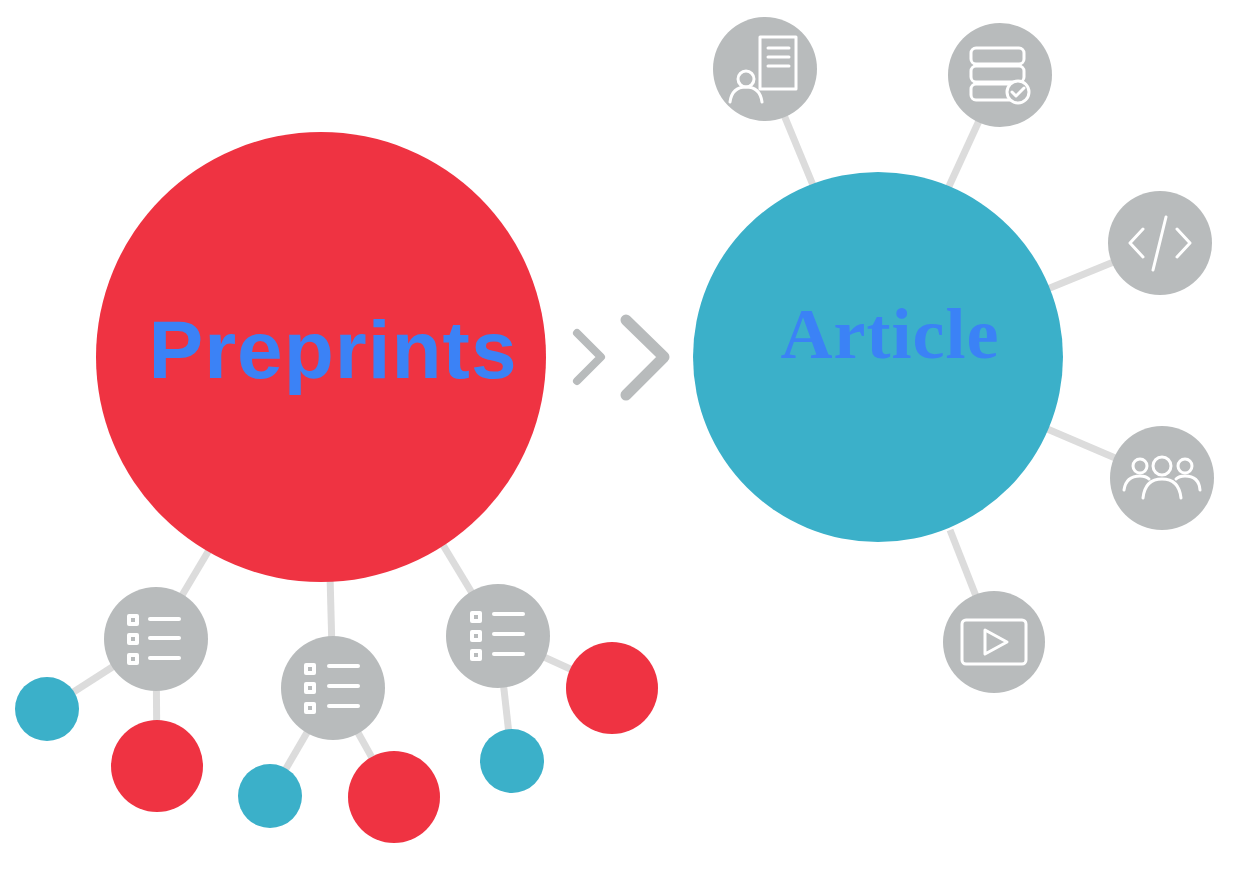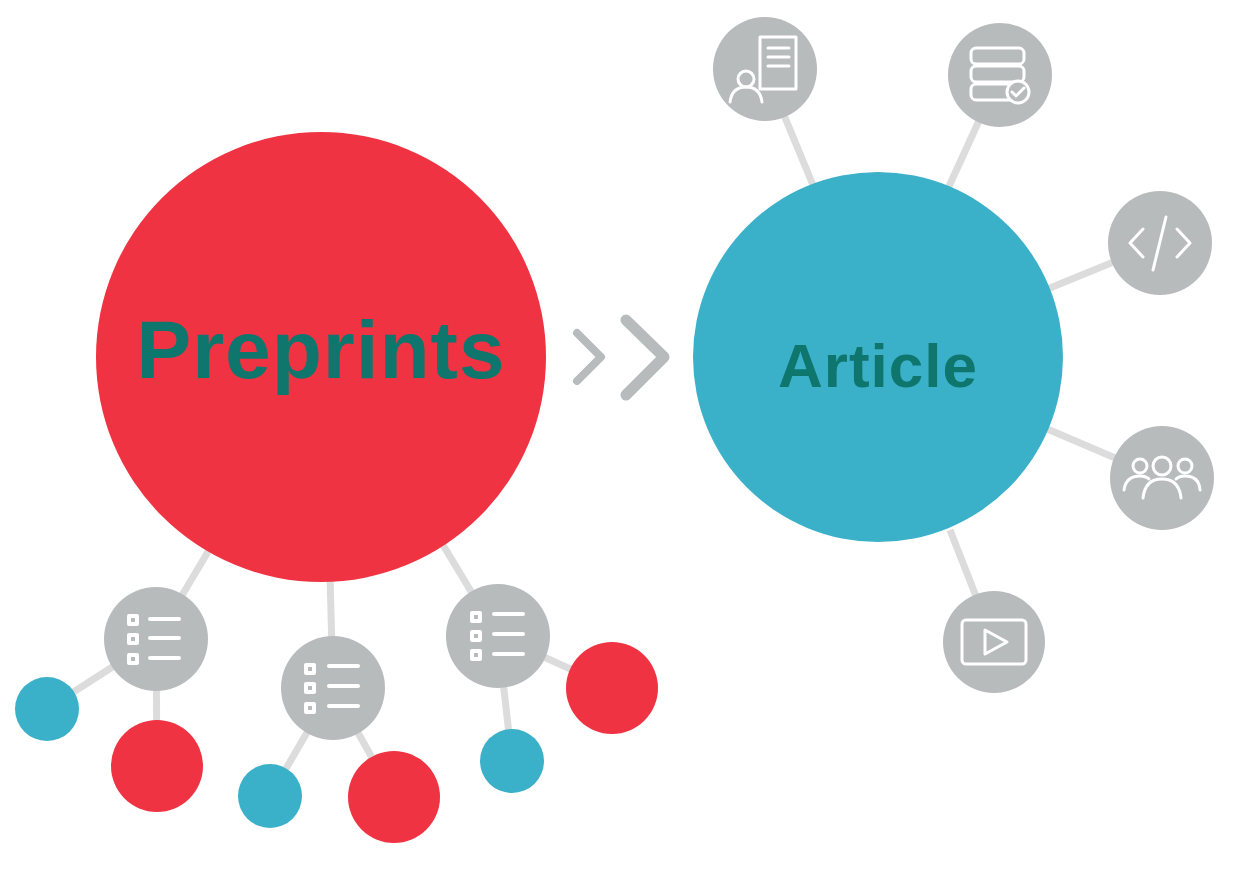--- a/index.html
+++ b/index.html
@@ -1,26 +1,27 @@
 <!DOCTYPE html>
 <html><head>
 <meta charset="utf-8">
 <style>
   html, body { margin: 0; padding: 0; background: #ffffff; }
   body { width: 1250px; height: 875px; position: relative; overflow: hidden; font-family: "Liberation Sans", sans-serif; }
   svg.stage { position: absolute; left: 0; top: 0; }
   .hub-label {
     position: absolute;
-    color: #0f766e;
+    color: #3b82f6;
     font-family: "Liberation Sans", sans-serif;
     font-weight: bold;
     text-align: left;
     white-space: nowrap;
     transform: translate(-50%, -50%);
     letter-spacing: 1px;
+    margin-left: 12px;
   }
 </style>
 </head>
 <body>
 
 <svg class="stage" width="1250" height="875" viewBox="0 0 1250 875">
 
   <g stroke="#dcdcdc" stroke-width="7" stroke-linecap="butt">
 
     <line x1="765" y1="69" x2="815" y2="190"></line>
@@ -149,13 +150,13 @@
       <rect x="492" y="612" width="33" height="4" rx="2"></rect>
       <rect x="492" y="632" width="33" height="4" rx="2"></rect>
       <rect x="492" y="652" width="33" height="4" rx="2"></rect>
     </g>
     <circle cx="512" cy="761" r="32" fill="#3bb0c9"></circle>
     <circle cx="612" cy="688" r="46" fill="#ef3342"></circle>
   </g>
 </svg>
 
 <div class="hub-label" style="left:321px; top:350px; font-size:82px;">Preprints</div>
-<div class="hub-label" style="left:878px; top:365px; font-size:62px;">Article</div>
+<div class="hub-label" style="left:878px; top:334px; font-size:72px;font-family:Liberation Serif, serif;">Article</div>
 
 </body></html>

